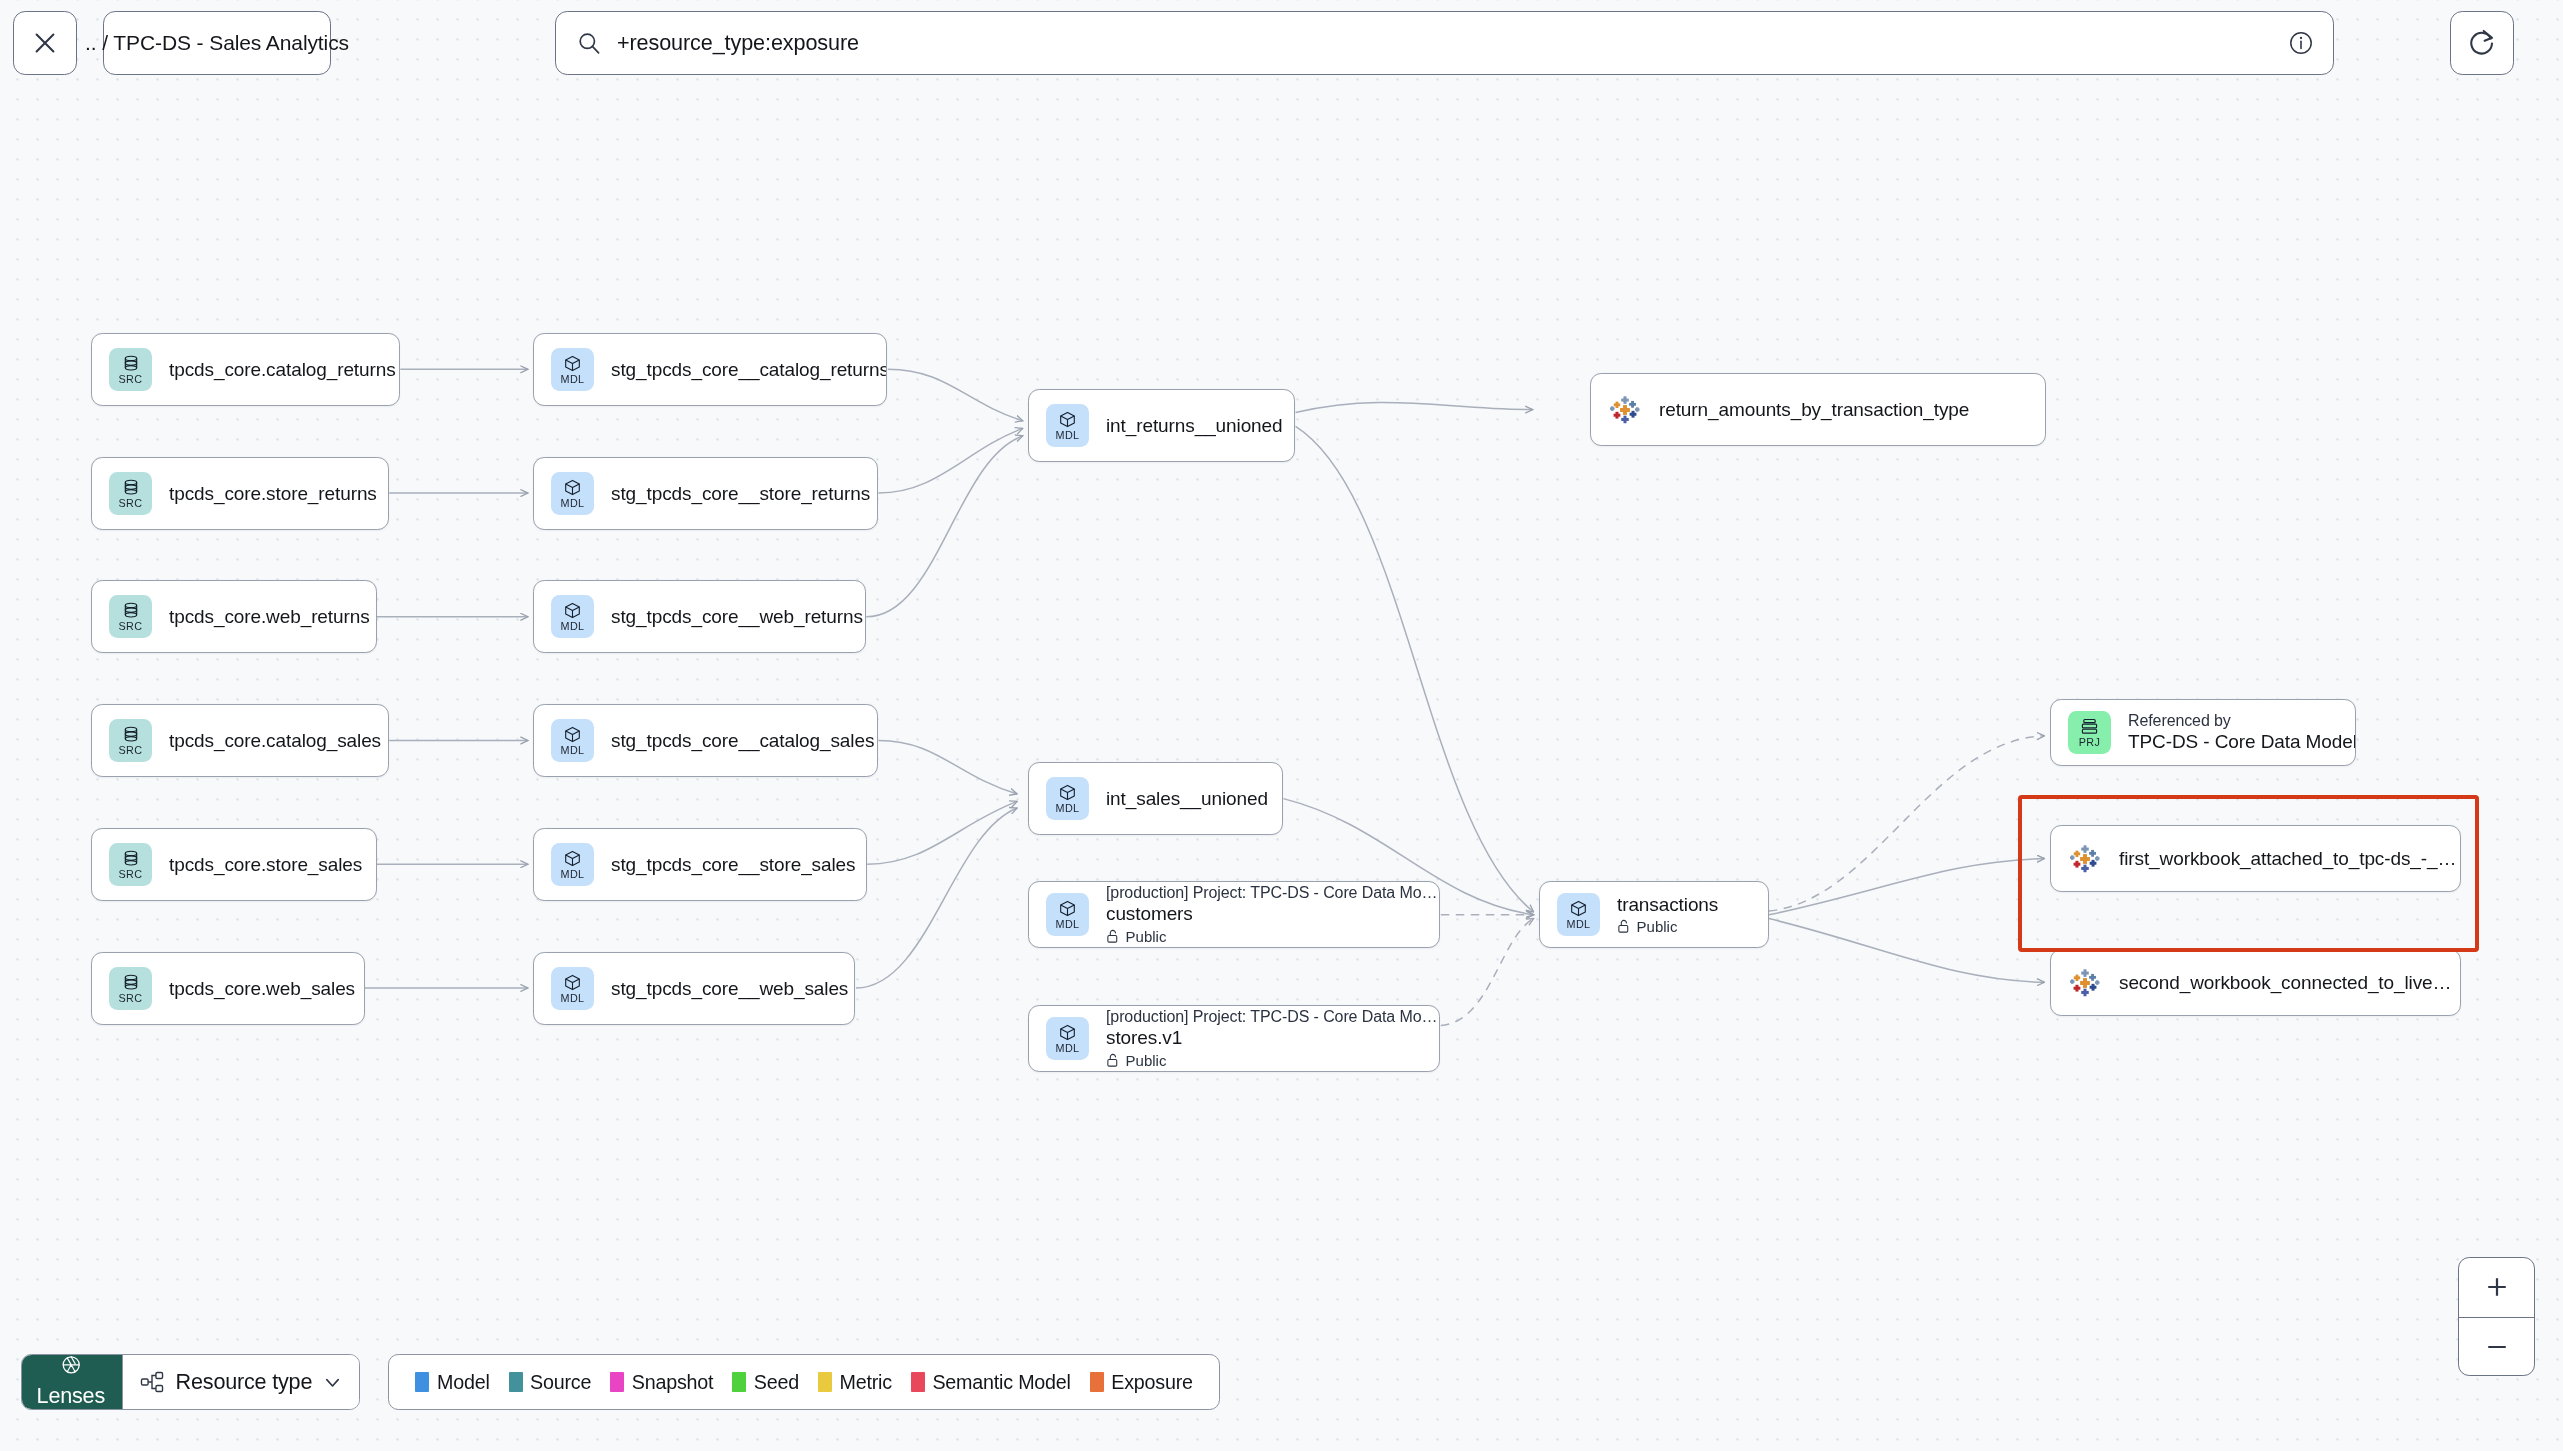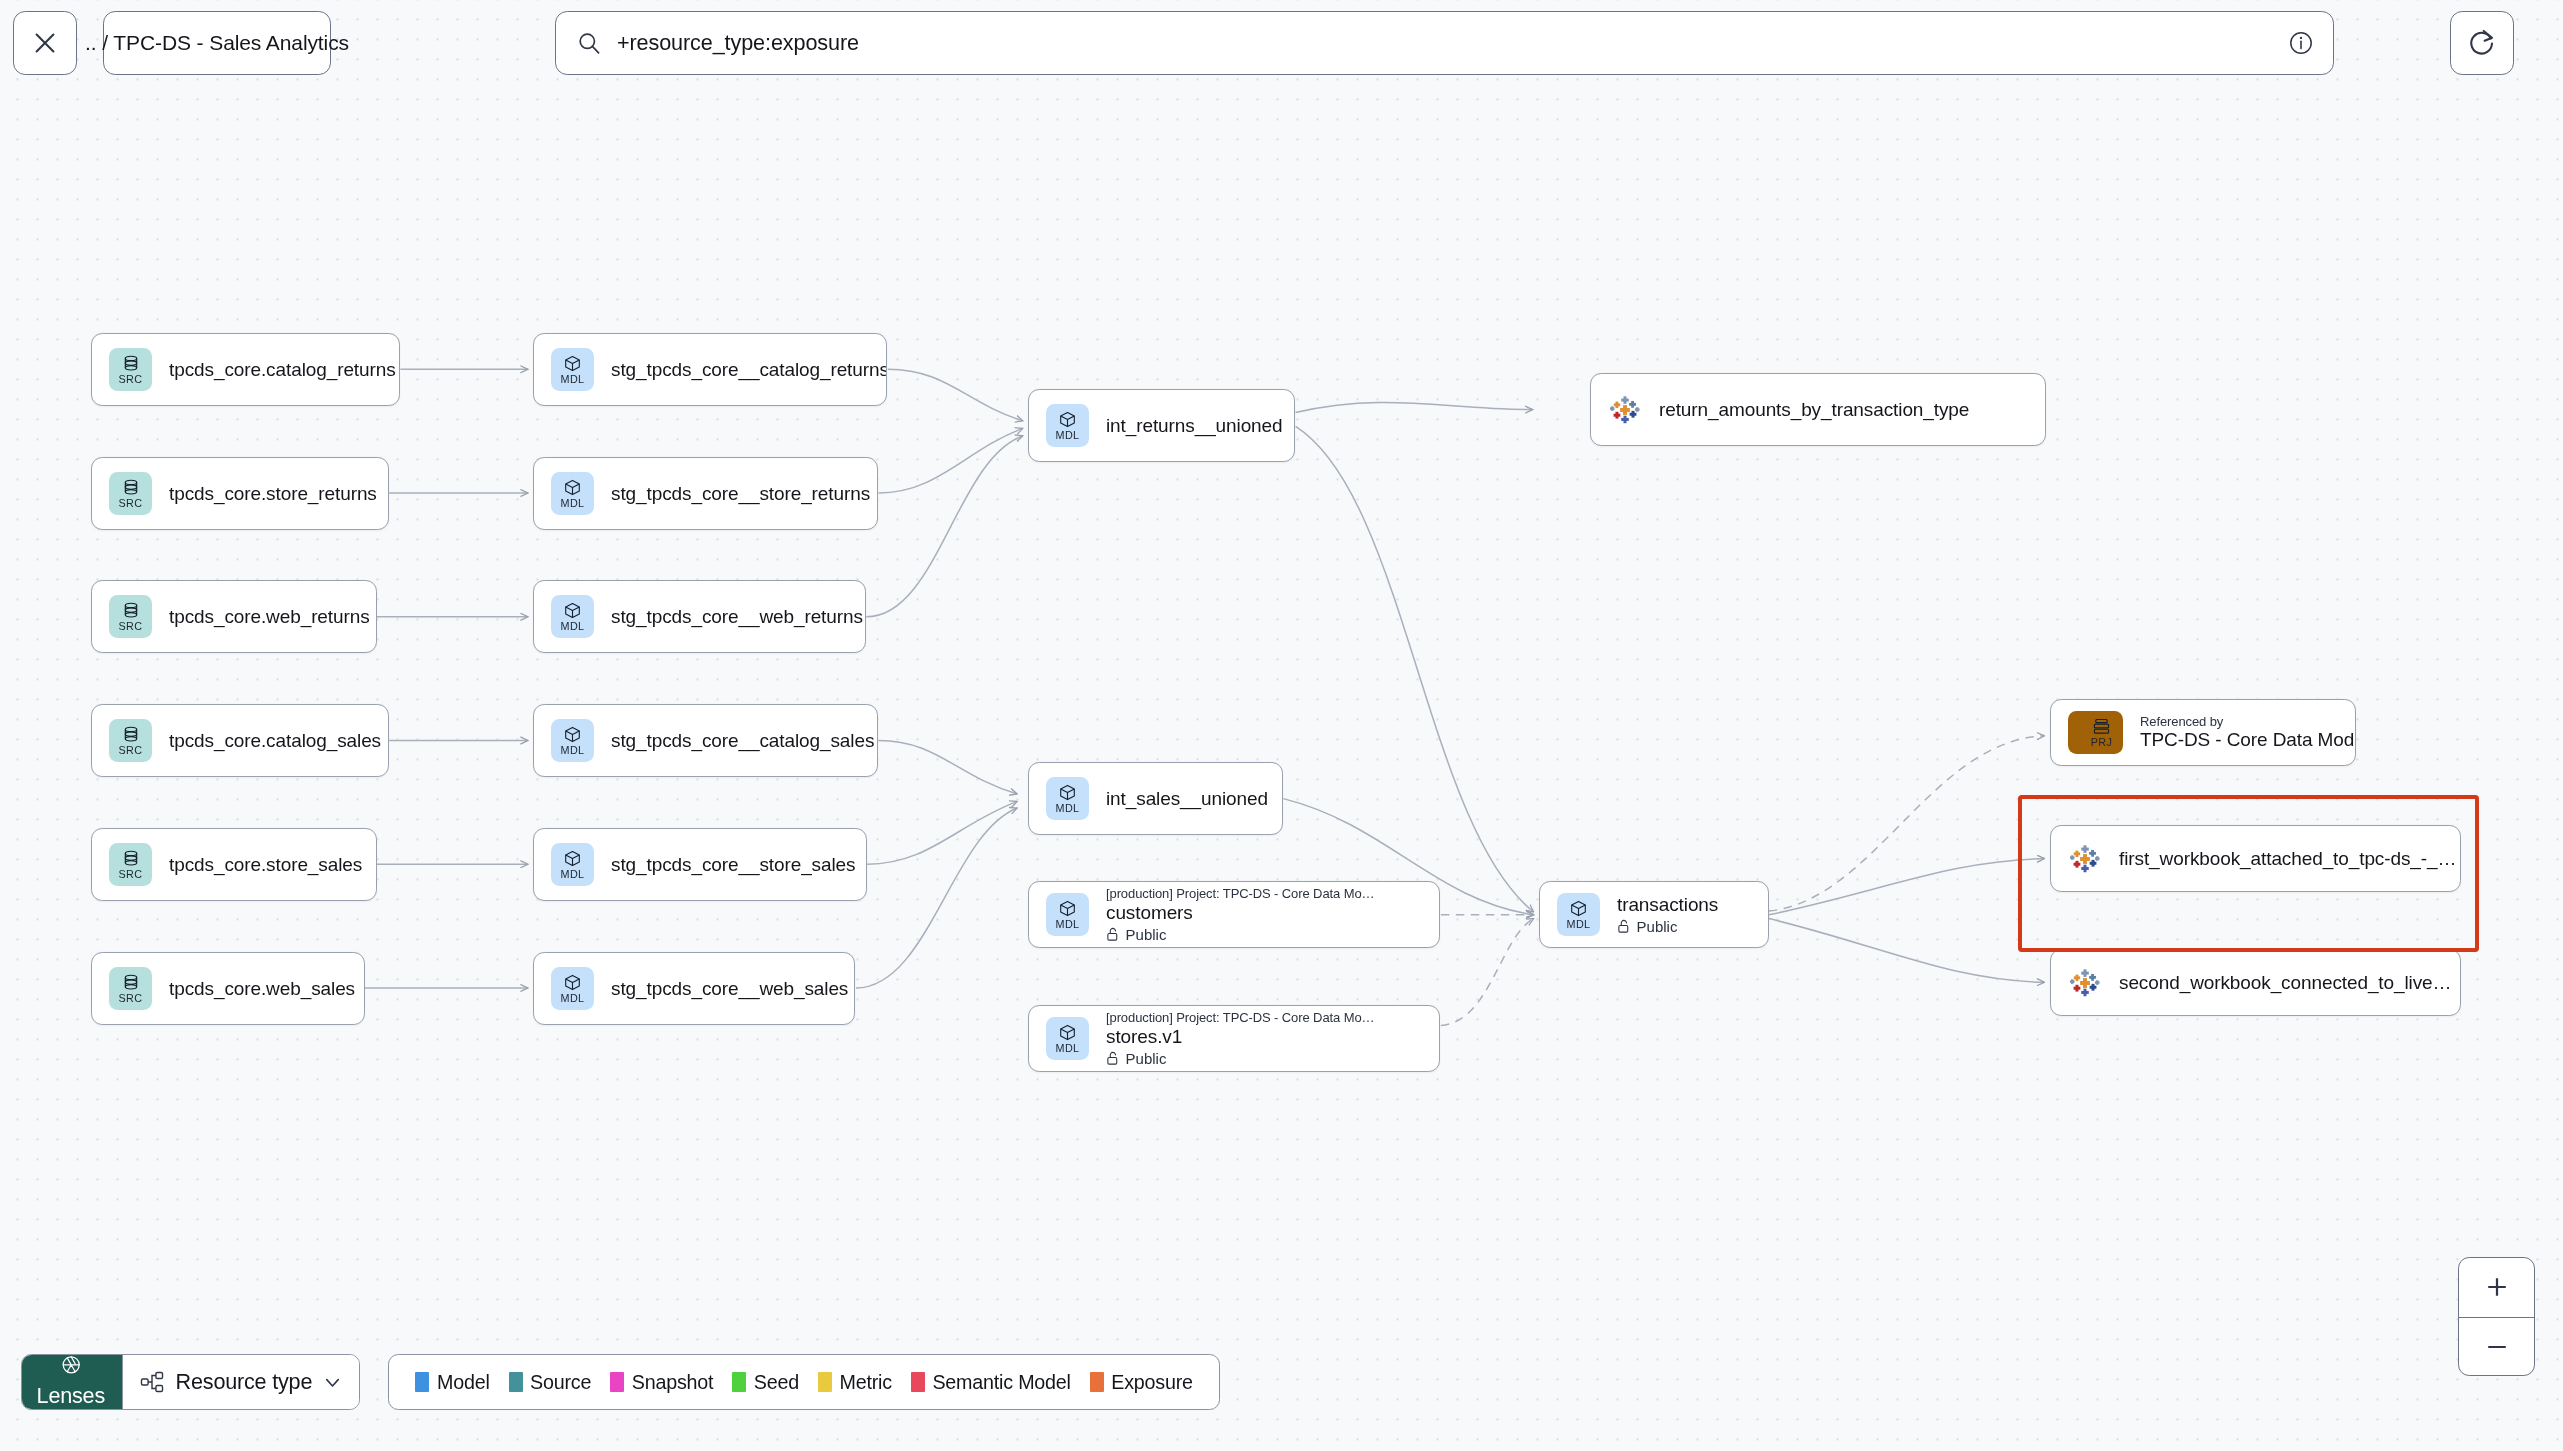--- a/index.html
+++ b/index.html
@@ -118,34 +118,34 @@
   .node .badge .bico { display:block; height: 17px; }
   .node .badge .blab {
     font-size: 10.8px;
     letter-spacing: 0.4px;
     margin-top: 1.9px;
     color: #1d2430;
     font-weight: 400;
   }
   .badge-src { background: #b6e0dd; }
   .badge-mdl { background: #c5e0fb; }
-  .badge-prj { background: #a16207; padding-left: 12px; }
+  .badge-prj { background: #86efac; }
   .node .nbody {
     margin-left: 17px;
     min-width: 0;
     overflow: hidden;
   }
   .node .ntitle {
     font-size: 19px;
     color: #14161b;
     white-space: nowrap;
     letter-spacing: -0.1px;
   }
   .node .nsub {
-    font-size: 13px;
+    font-size: 16px;
     color: #2b3240;
     white-space: nowrap;
     letter-spacing: -0.1px;
   }
   .node .nmeta {
     font-size: 15px;
     color: #2b3240;
     display: flex;
     align-items: center;
     gap: 5.6px;

